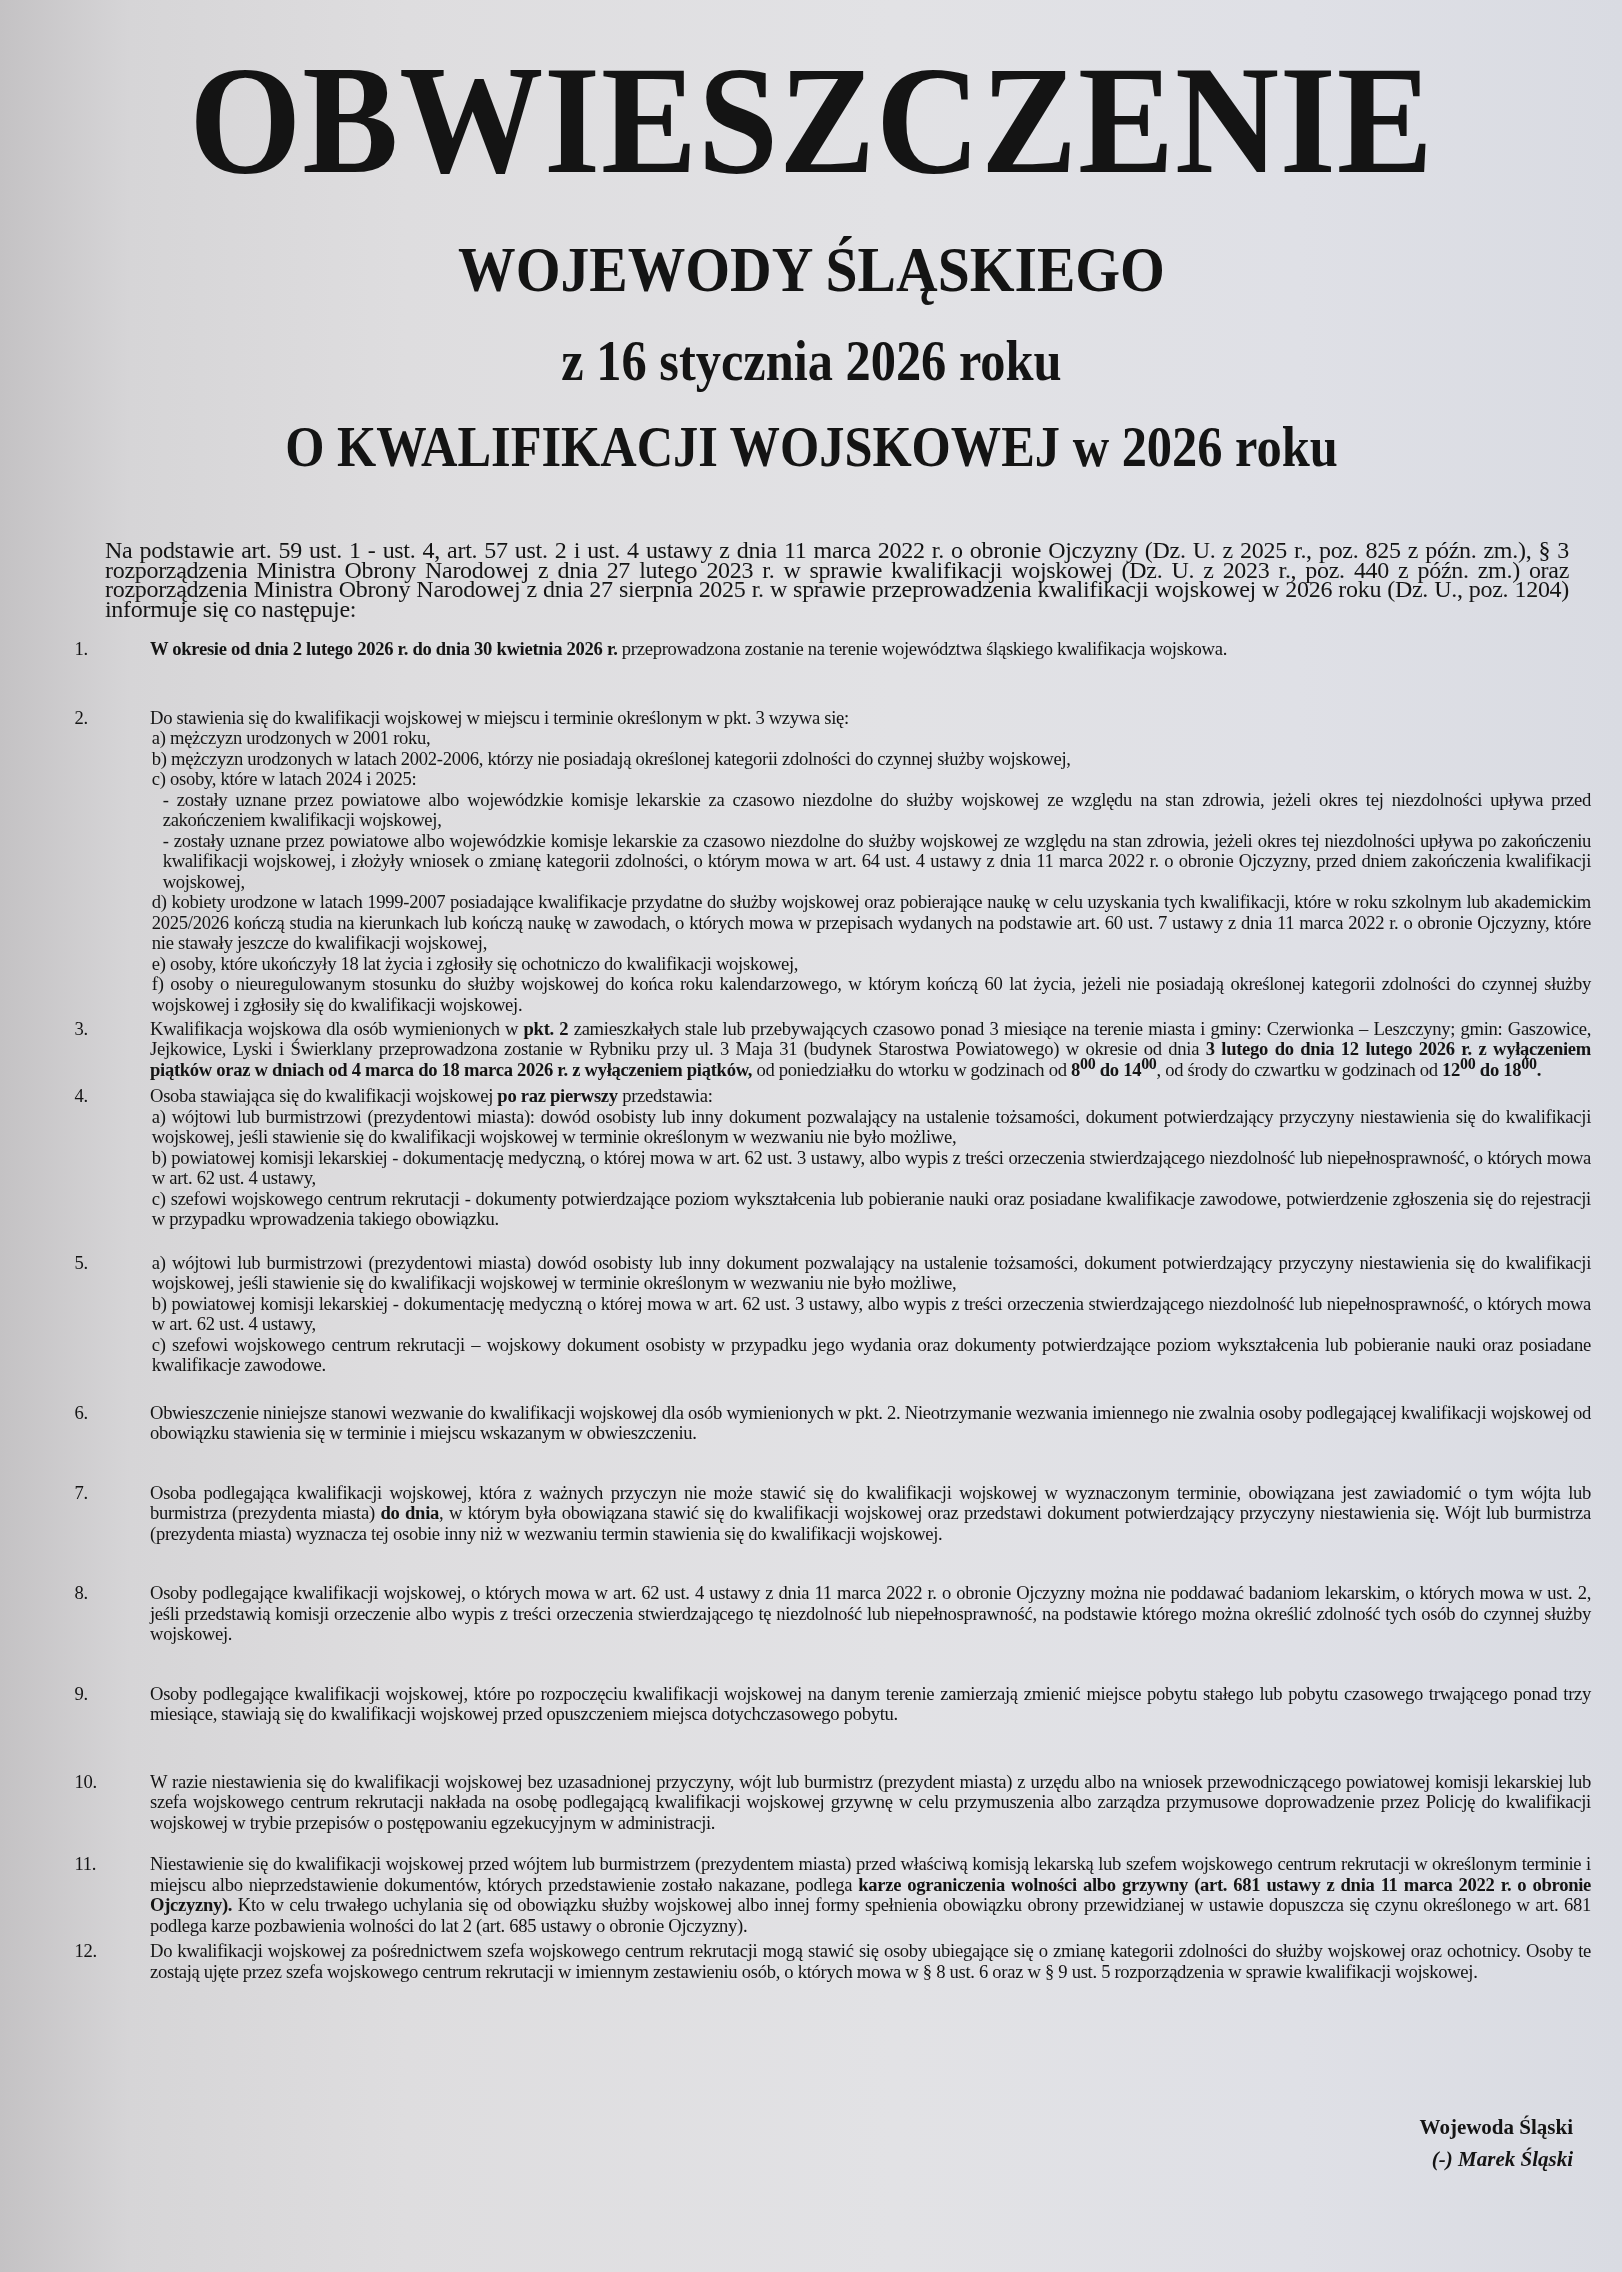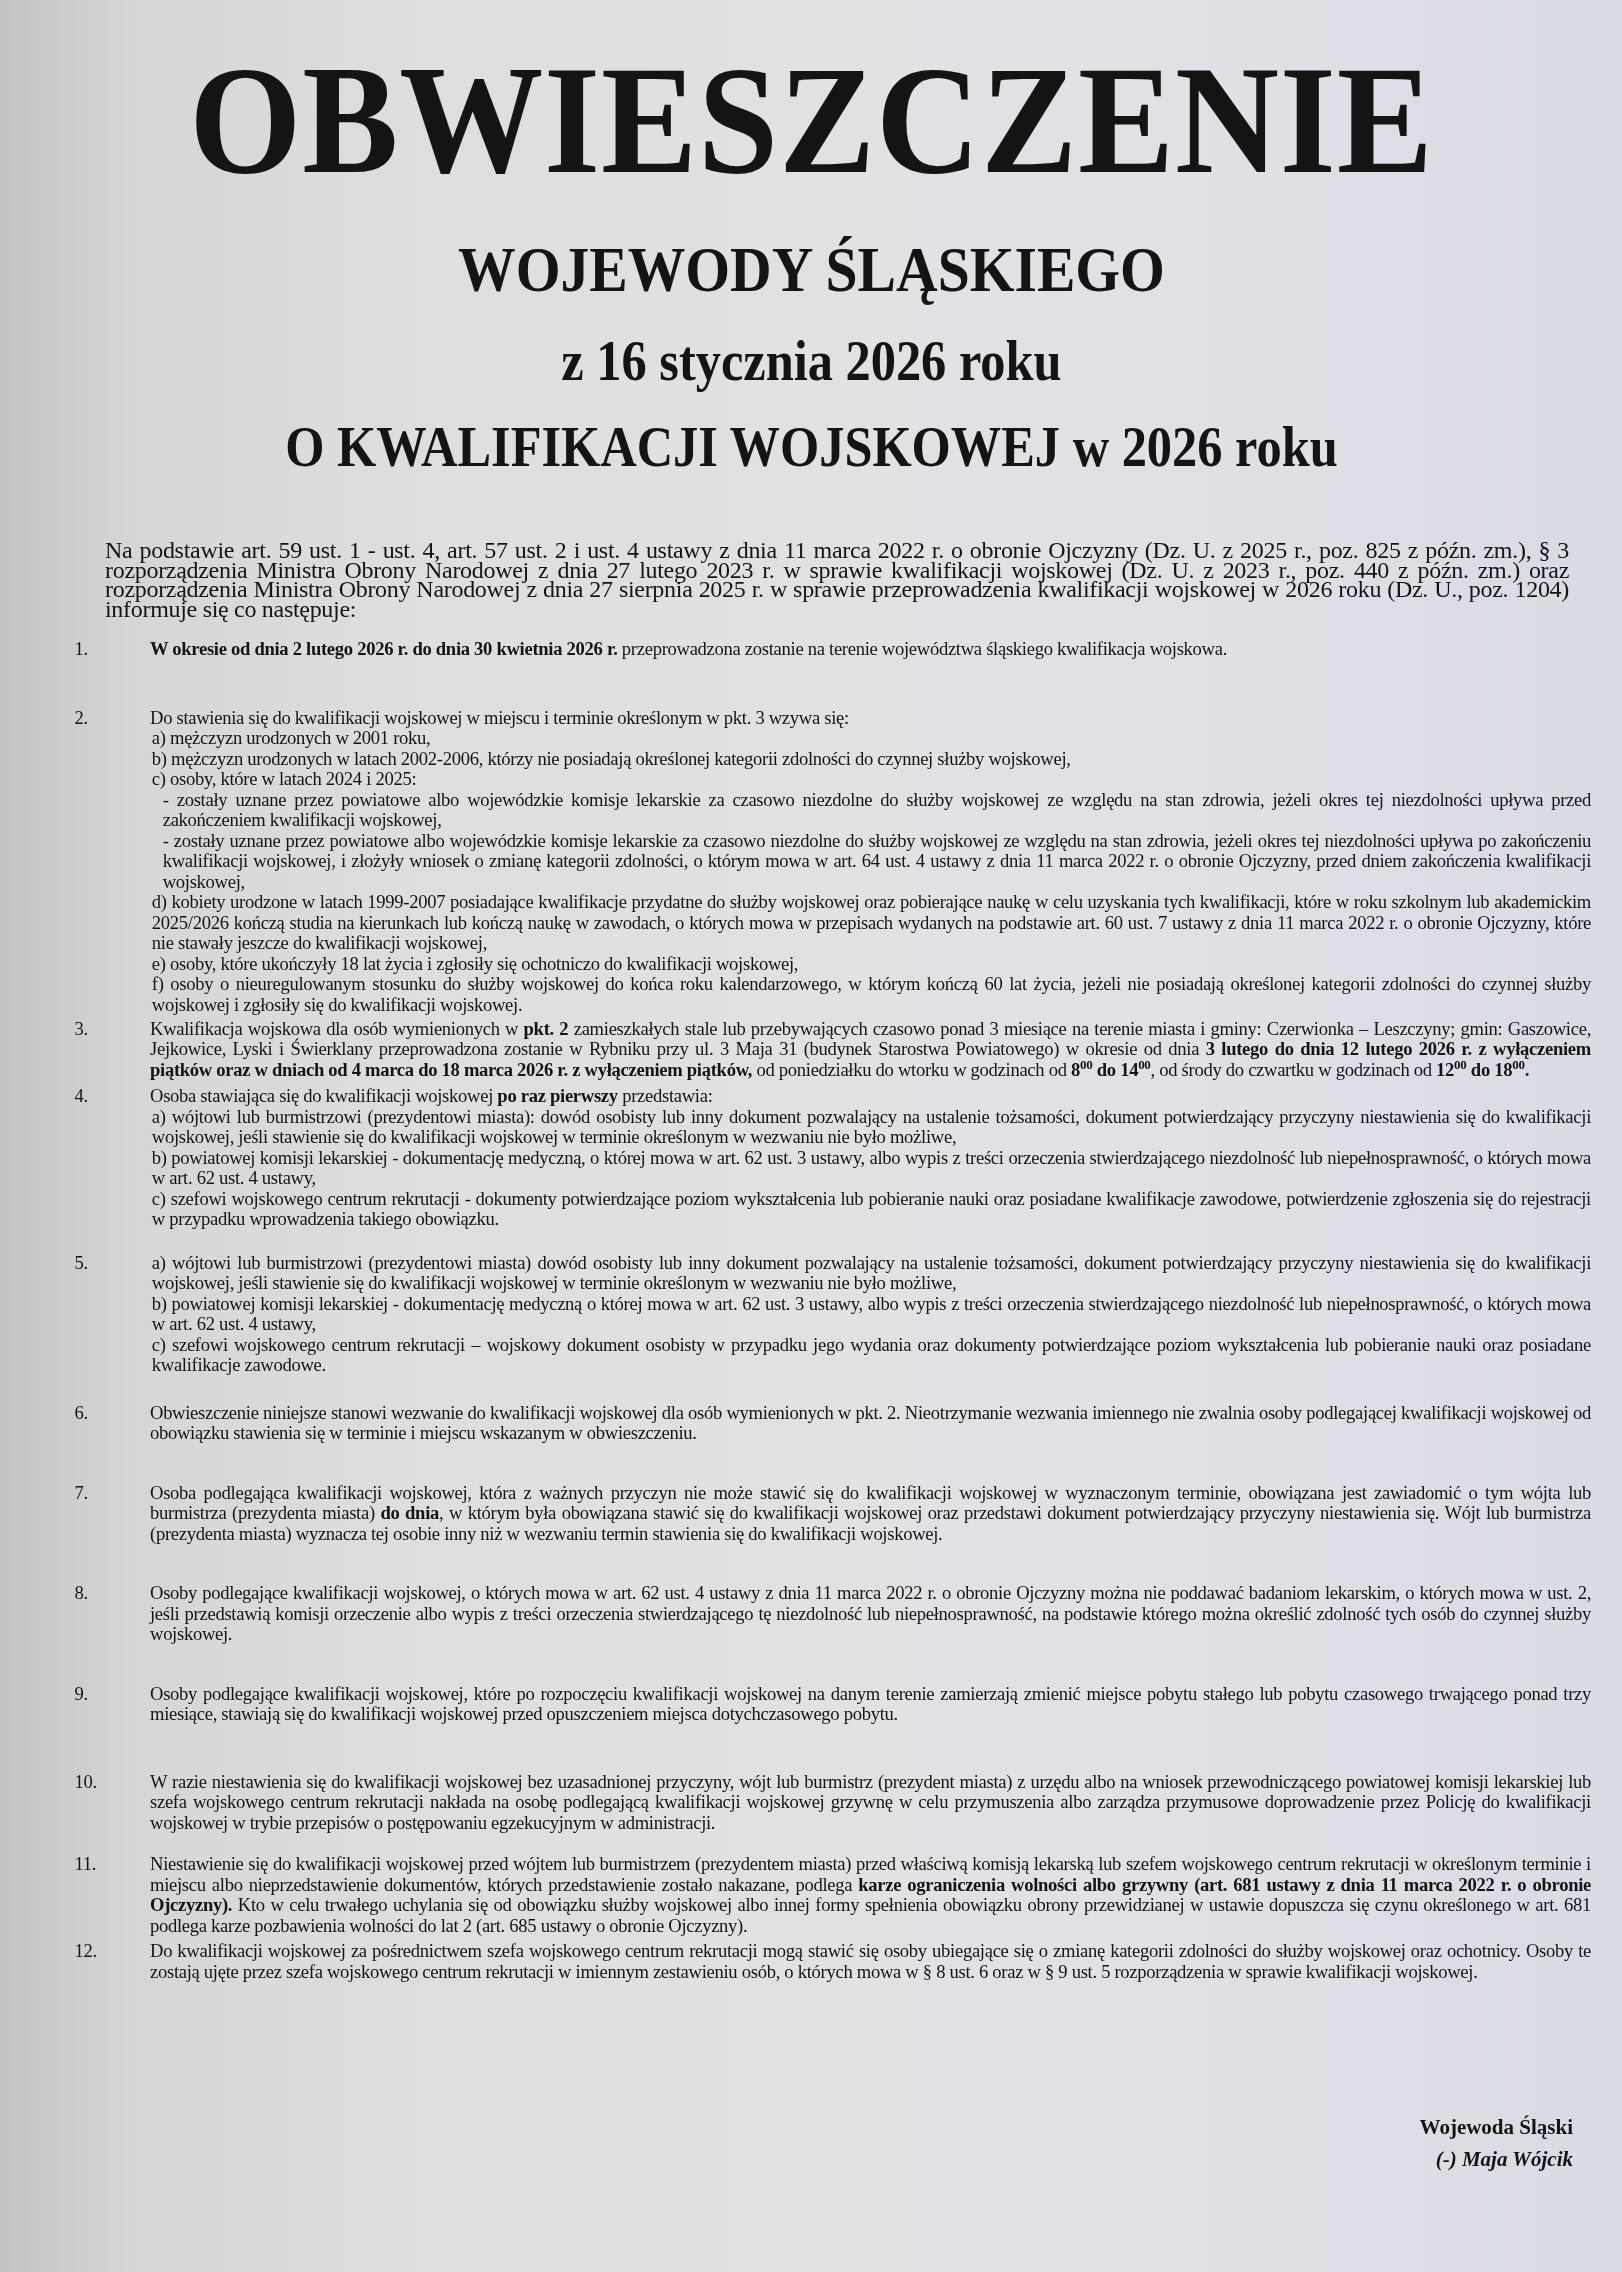--- a/index.html
+++ b/index.html
@@ -21,21 +21,21 @@
   .preamble {
     position:absolute; left:77px; top:517px; width:1464px;
     font-size:24px; line-height:19.5px; text-align:justify; letter-spacing:-0.3px;margin-left:28px;
   }
   .items { position:absolute; left:68px; top:639px; width:1523px; }
   .item { position:relative; padding-left:82px; font-size:18.6px; line-height:20.5px; letter-spacing:-0.3px; text-align:justify; }
   .item .num { position:absolute; left:6.4px; top:0; font-weight:normal; }
   .sub { padding-left:1.8px; }
   .dash { padding-left:12.7px; }
   b, .b { font-weight:bold; }
-  sup { font-size:13px; vertical-align:super; line-height:0; font-weight:bold; }
+  sup { font-size:16px; vertical-align:super; line-height:0; font-weight:bold; }
   .sig { position:absolute; left:1382px; top:2114px; width:191px; text-align:right; }
   .sig .office { font-weight:bold; font-size:21px; line-height:27px; }
   .sig .name { font-weight:bold; font-style:italic; font-size:21px; line-height:27px; margin-top:4.5px; }
 </style>
 </head>
 <body>
 
 <div class="page">
 
   <div class="title">OBWIESZCZENIE</div>
@@ -116,16 +116,16 @@
     </div>
 
     <div class="item" style="margin-top:5px;">
       <span class="num">12.</span>
       <span>Do kwalifikacji wojskowej za pośrednictwem szefa wojskowego centrum rekrutacji mogą stawić się osoby ubiegające się o zmianę kategorii zdolności do służby wojskowej oraz ochotnicy. Osoby te zostają ujęte przez szefa wojskowego centrum rekrutacji w imiennym zestawieniu osób, o których mowa w § 8 ust. 6 oraz w § 9 ust. 5 rozporządzenia w sprawie kwalifikacji wojskowej.</span>
     </div>
   </div>
 
   <div class="sig">
     <div class="office">Wojewoda Śląski</div>
-    <div class="name">(-) Maja Wójcik</div>
+    <div class="name">(-) Marek Śląski</div>
   </div>
 </div>
 
 
 </body></html>

